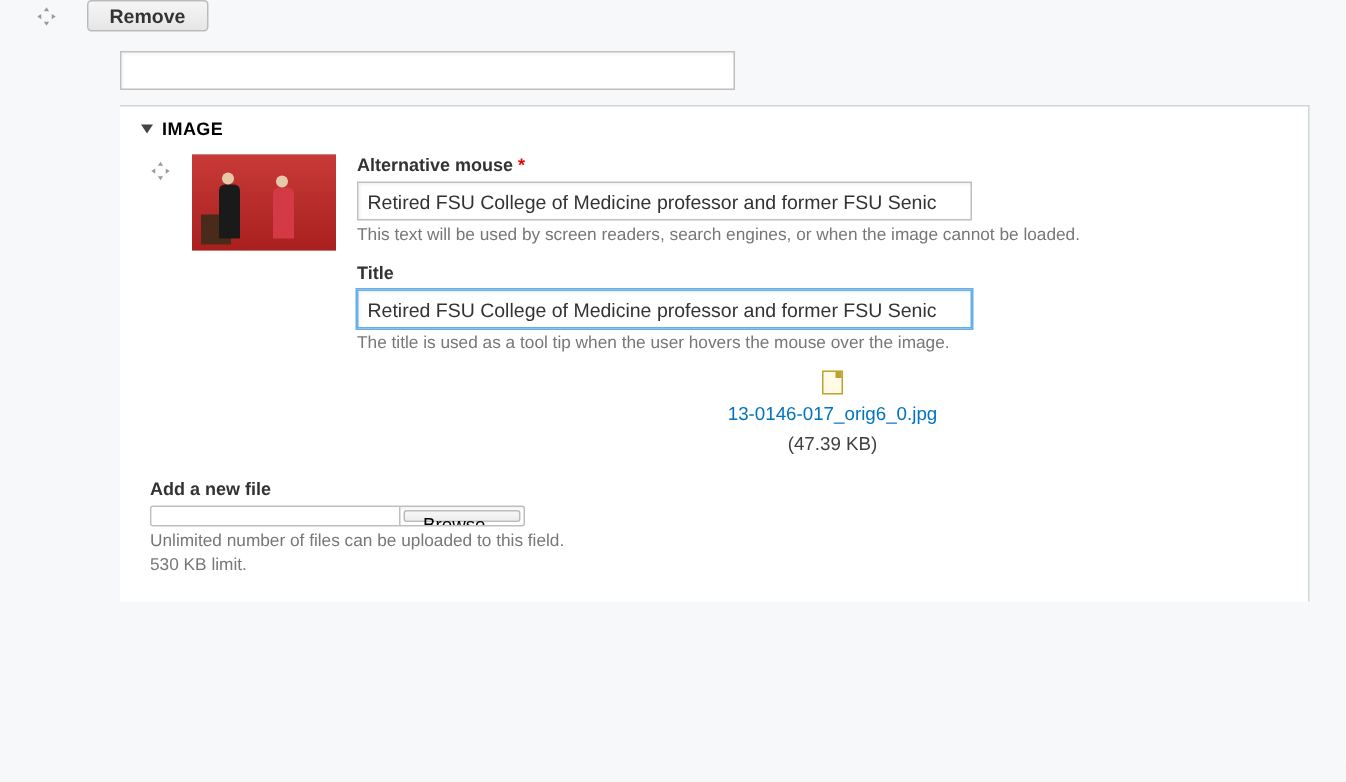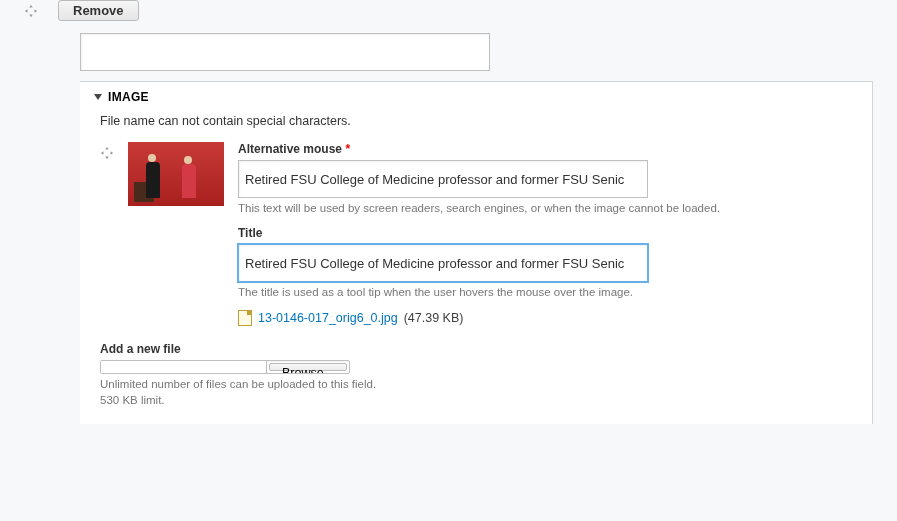--- a/index.html
+++ b/index.html
@@ -47,21 +47,21 @@
     margin-bottom: 4px;
   }
   .text-input {
     border: 1px solid #bfbfbf;
     background: #fff;
     padding: 4px 6px;
     font-size: 13px;
     font-family: inherit;
     color: #333;
     width: 410px;
-    height: 38px;
+    height: 26px;
     box-shadow: inset 1px 1px 2px rgba(0,0,0,0.06);
   }
   .text-input.focused {
     border: 1px solid #66afe9;
     outline: 1px solid #66afe9;
   }
   .help {
     font-size: 11.5px;
     color: #777;
     margin-top: 4px;
@@ -145,20 +145,21 @@
   }
   .fields-col { flex: 1; }
   .field-block { margin-bottom: 12px; }
   .req { color: #e00; font-weight: bold; }
   .file-line {
     display: flex;
     align-items: center;
     gap: 6px;
     margin-top: 4px;
     font-size: 12.5px;
+    flex-direction: column;
   }
   .file-icon {
     width: 14px; height: 16px;
     border: 1px solid #c0a030;
     background: #fffbe6;
     position: relative;
   }
   .file-icon::after {
     content:""; position:absolute;
     right:0; top:0; width:4px; height:4px;
@@ -215,21 +216,20 @@
     <input type="text" class="text-input" value="" style="">
   </div>
 
   <div class="fieldset">
     <div class="fieldset-header">
       <span class="tri"></span>
       <span class="fieldset-title">IMAGE</span>
     </div>
 
     <div class="fieldset-body">
-      <div class="note">File name can not contain special characters.</div>
 
       <div class="image-row">
         <span class="drag-handle">
           <svg viewBox="0 0 16 16">
               <path d="M8 1l2 3H6zM1 8l3-2v4zM15 8l-3 2V6zM8 15l-2-3h4z"></path>
             </svg>
         </span>
 
         <div class="thumb">
           <div class="curtain"></div>

